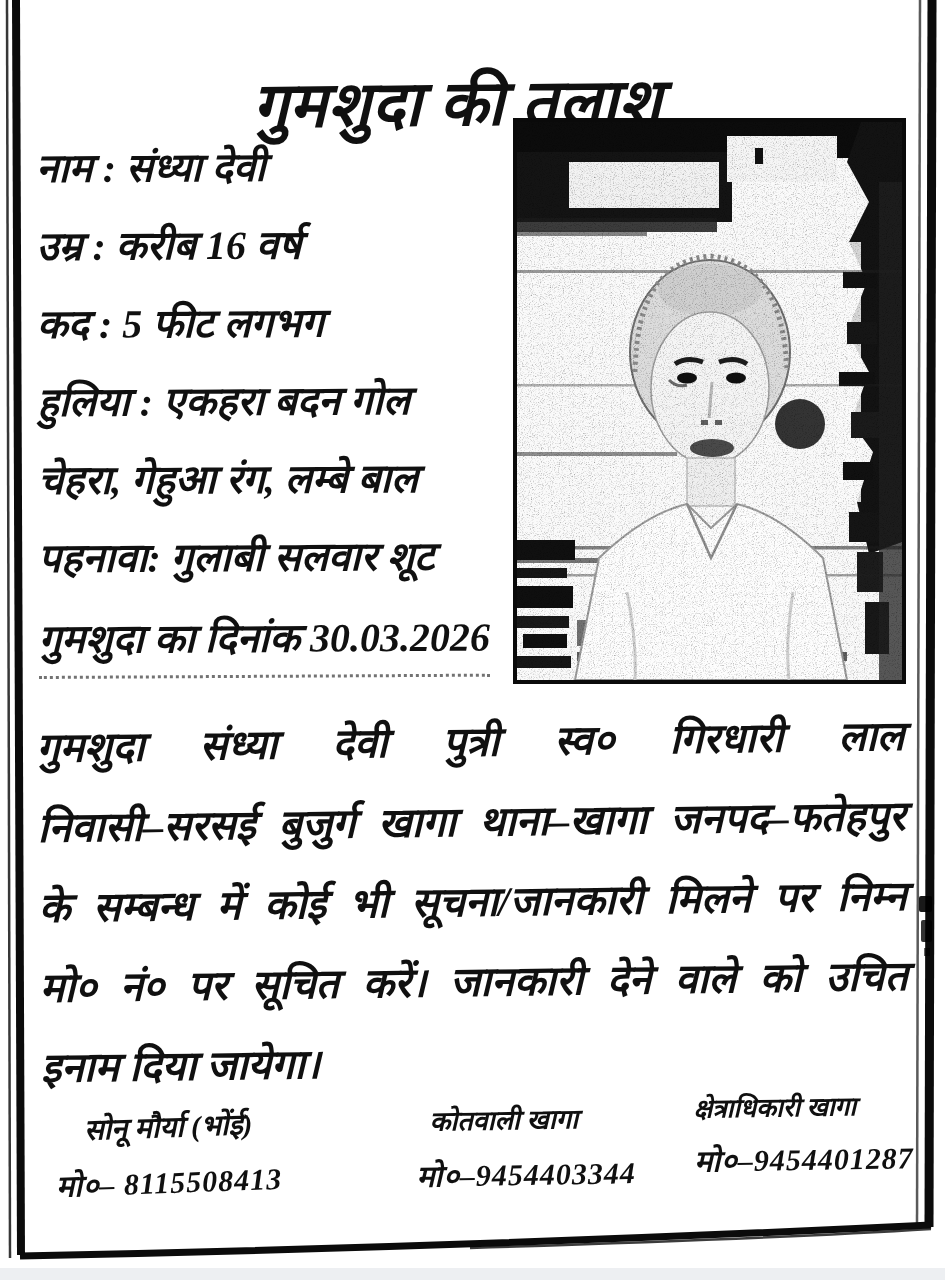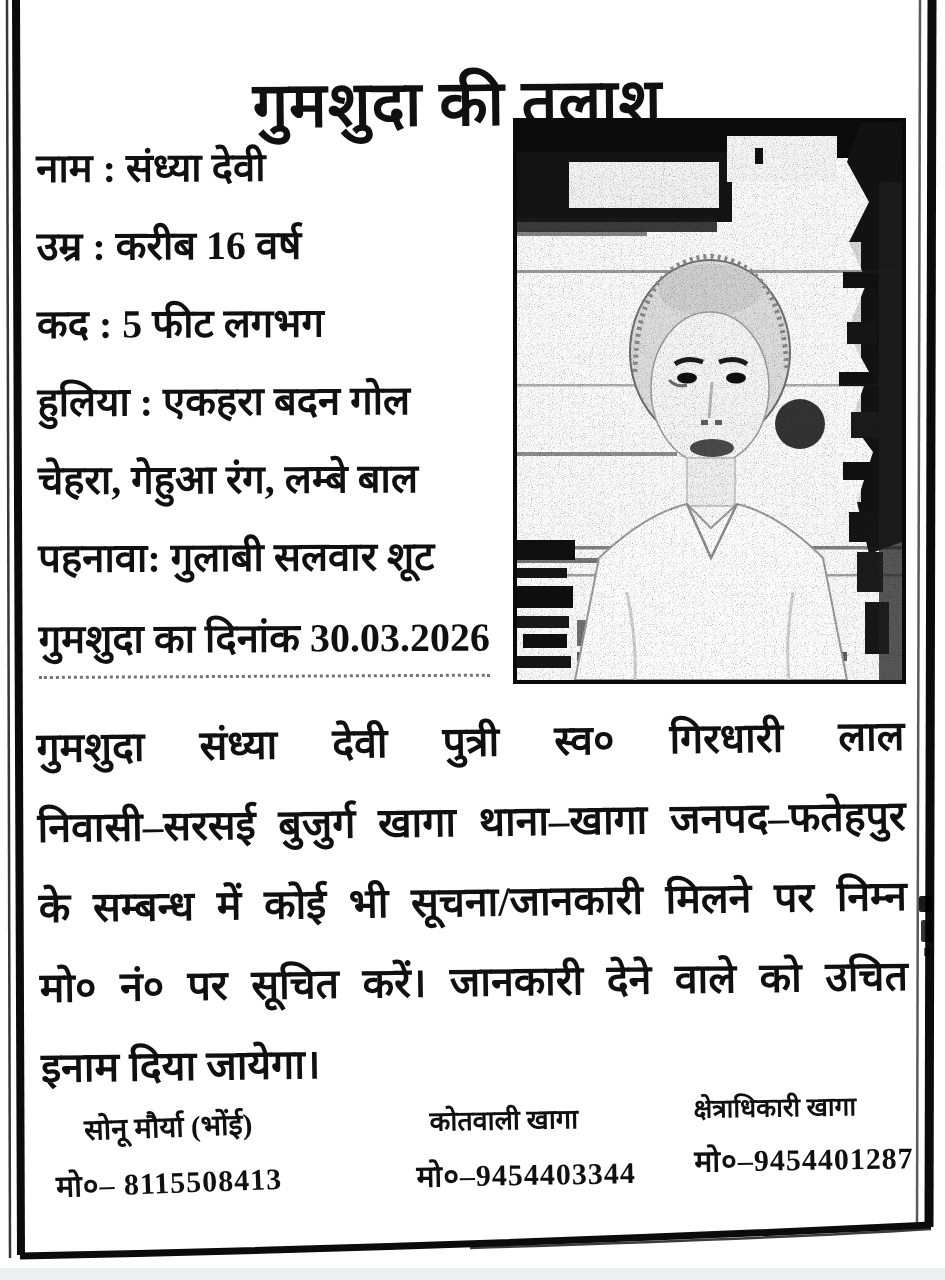--- a/index.html
+++ b/index.html
@@ -7,20 +7,21 @@
     width:945px;height:1280px;
     background:#ffffff;
     font-family:"Liberation Serif","DejaVu Serif",serif;
     color:#101010;
     overflow:hidden;
     position:relative;
   }
   .page{
     position:absolute;inset:0;
     background:#ffffff;
+    font-style:italic;
   }
   
   .frame{position:absolute;inset:0;width:945px;height:1280px;pointer-events:none;}
 
   
   .title{
     position:absolute;top:16px;left:0;right:30px;
     text-align:center;
     font-size:63px;font-weight:700;
     letter-spacing:1px;

